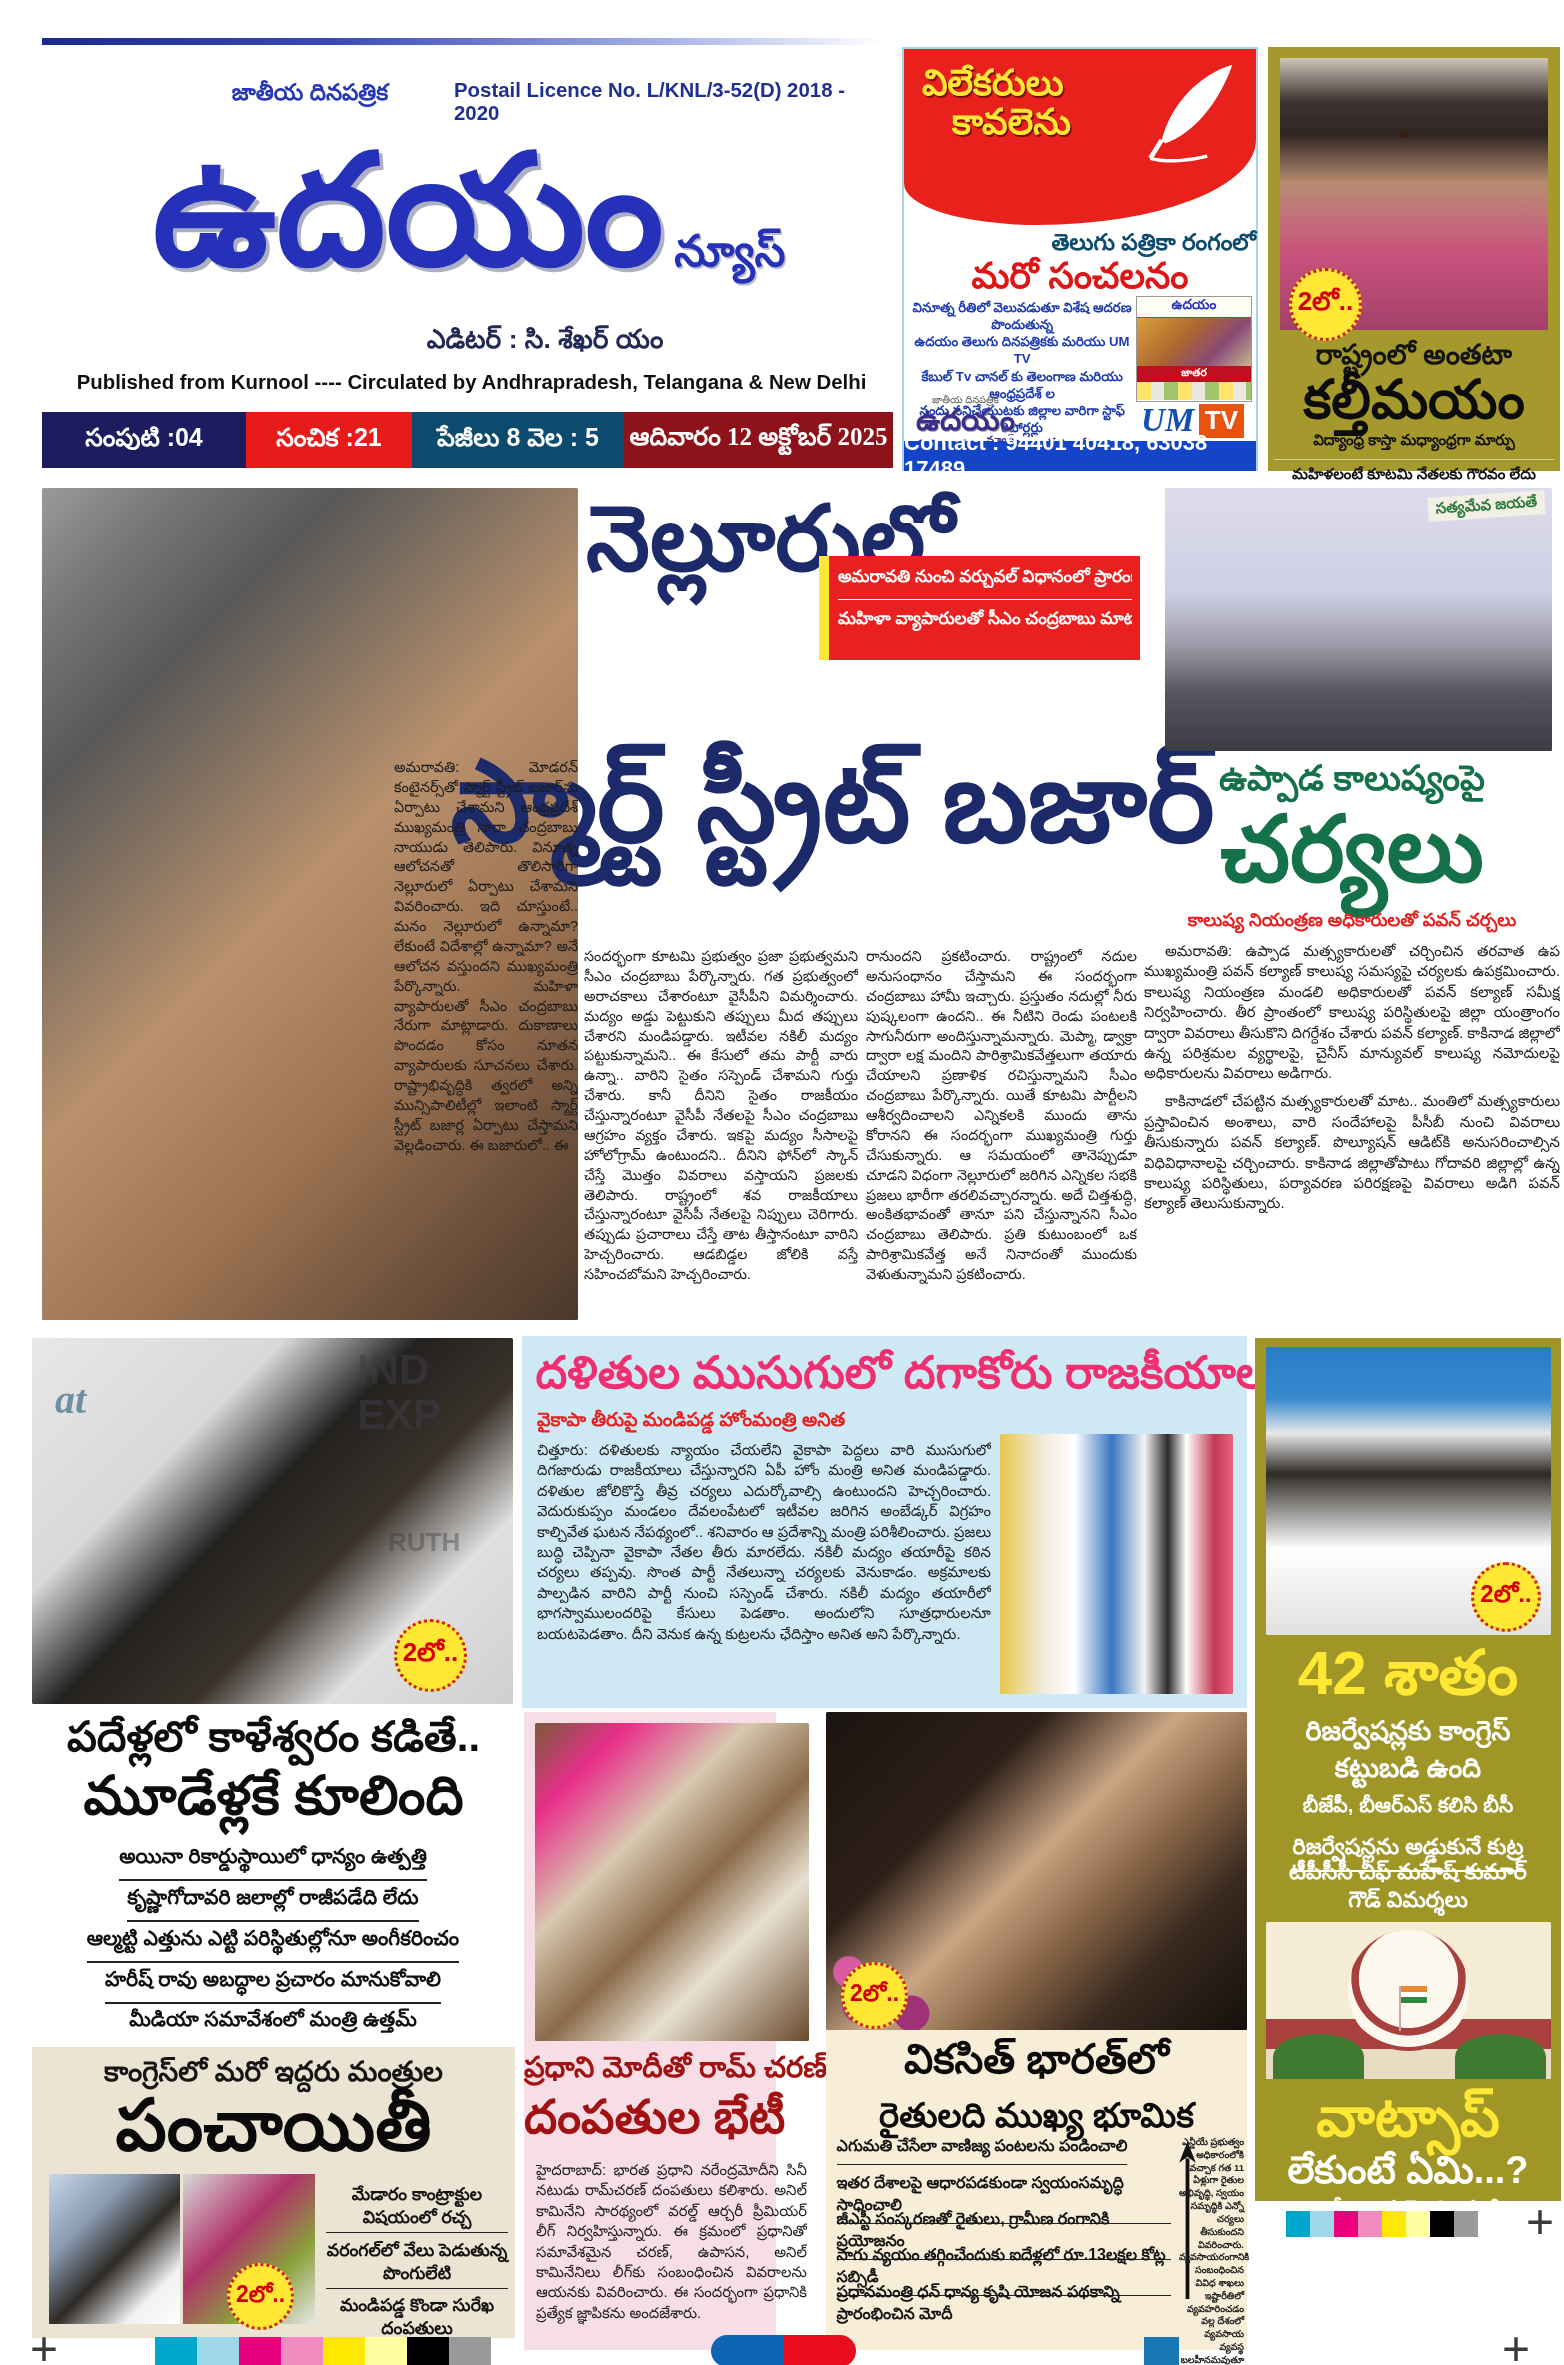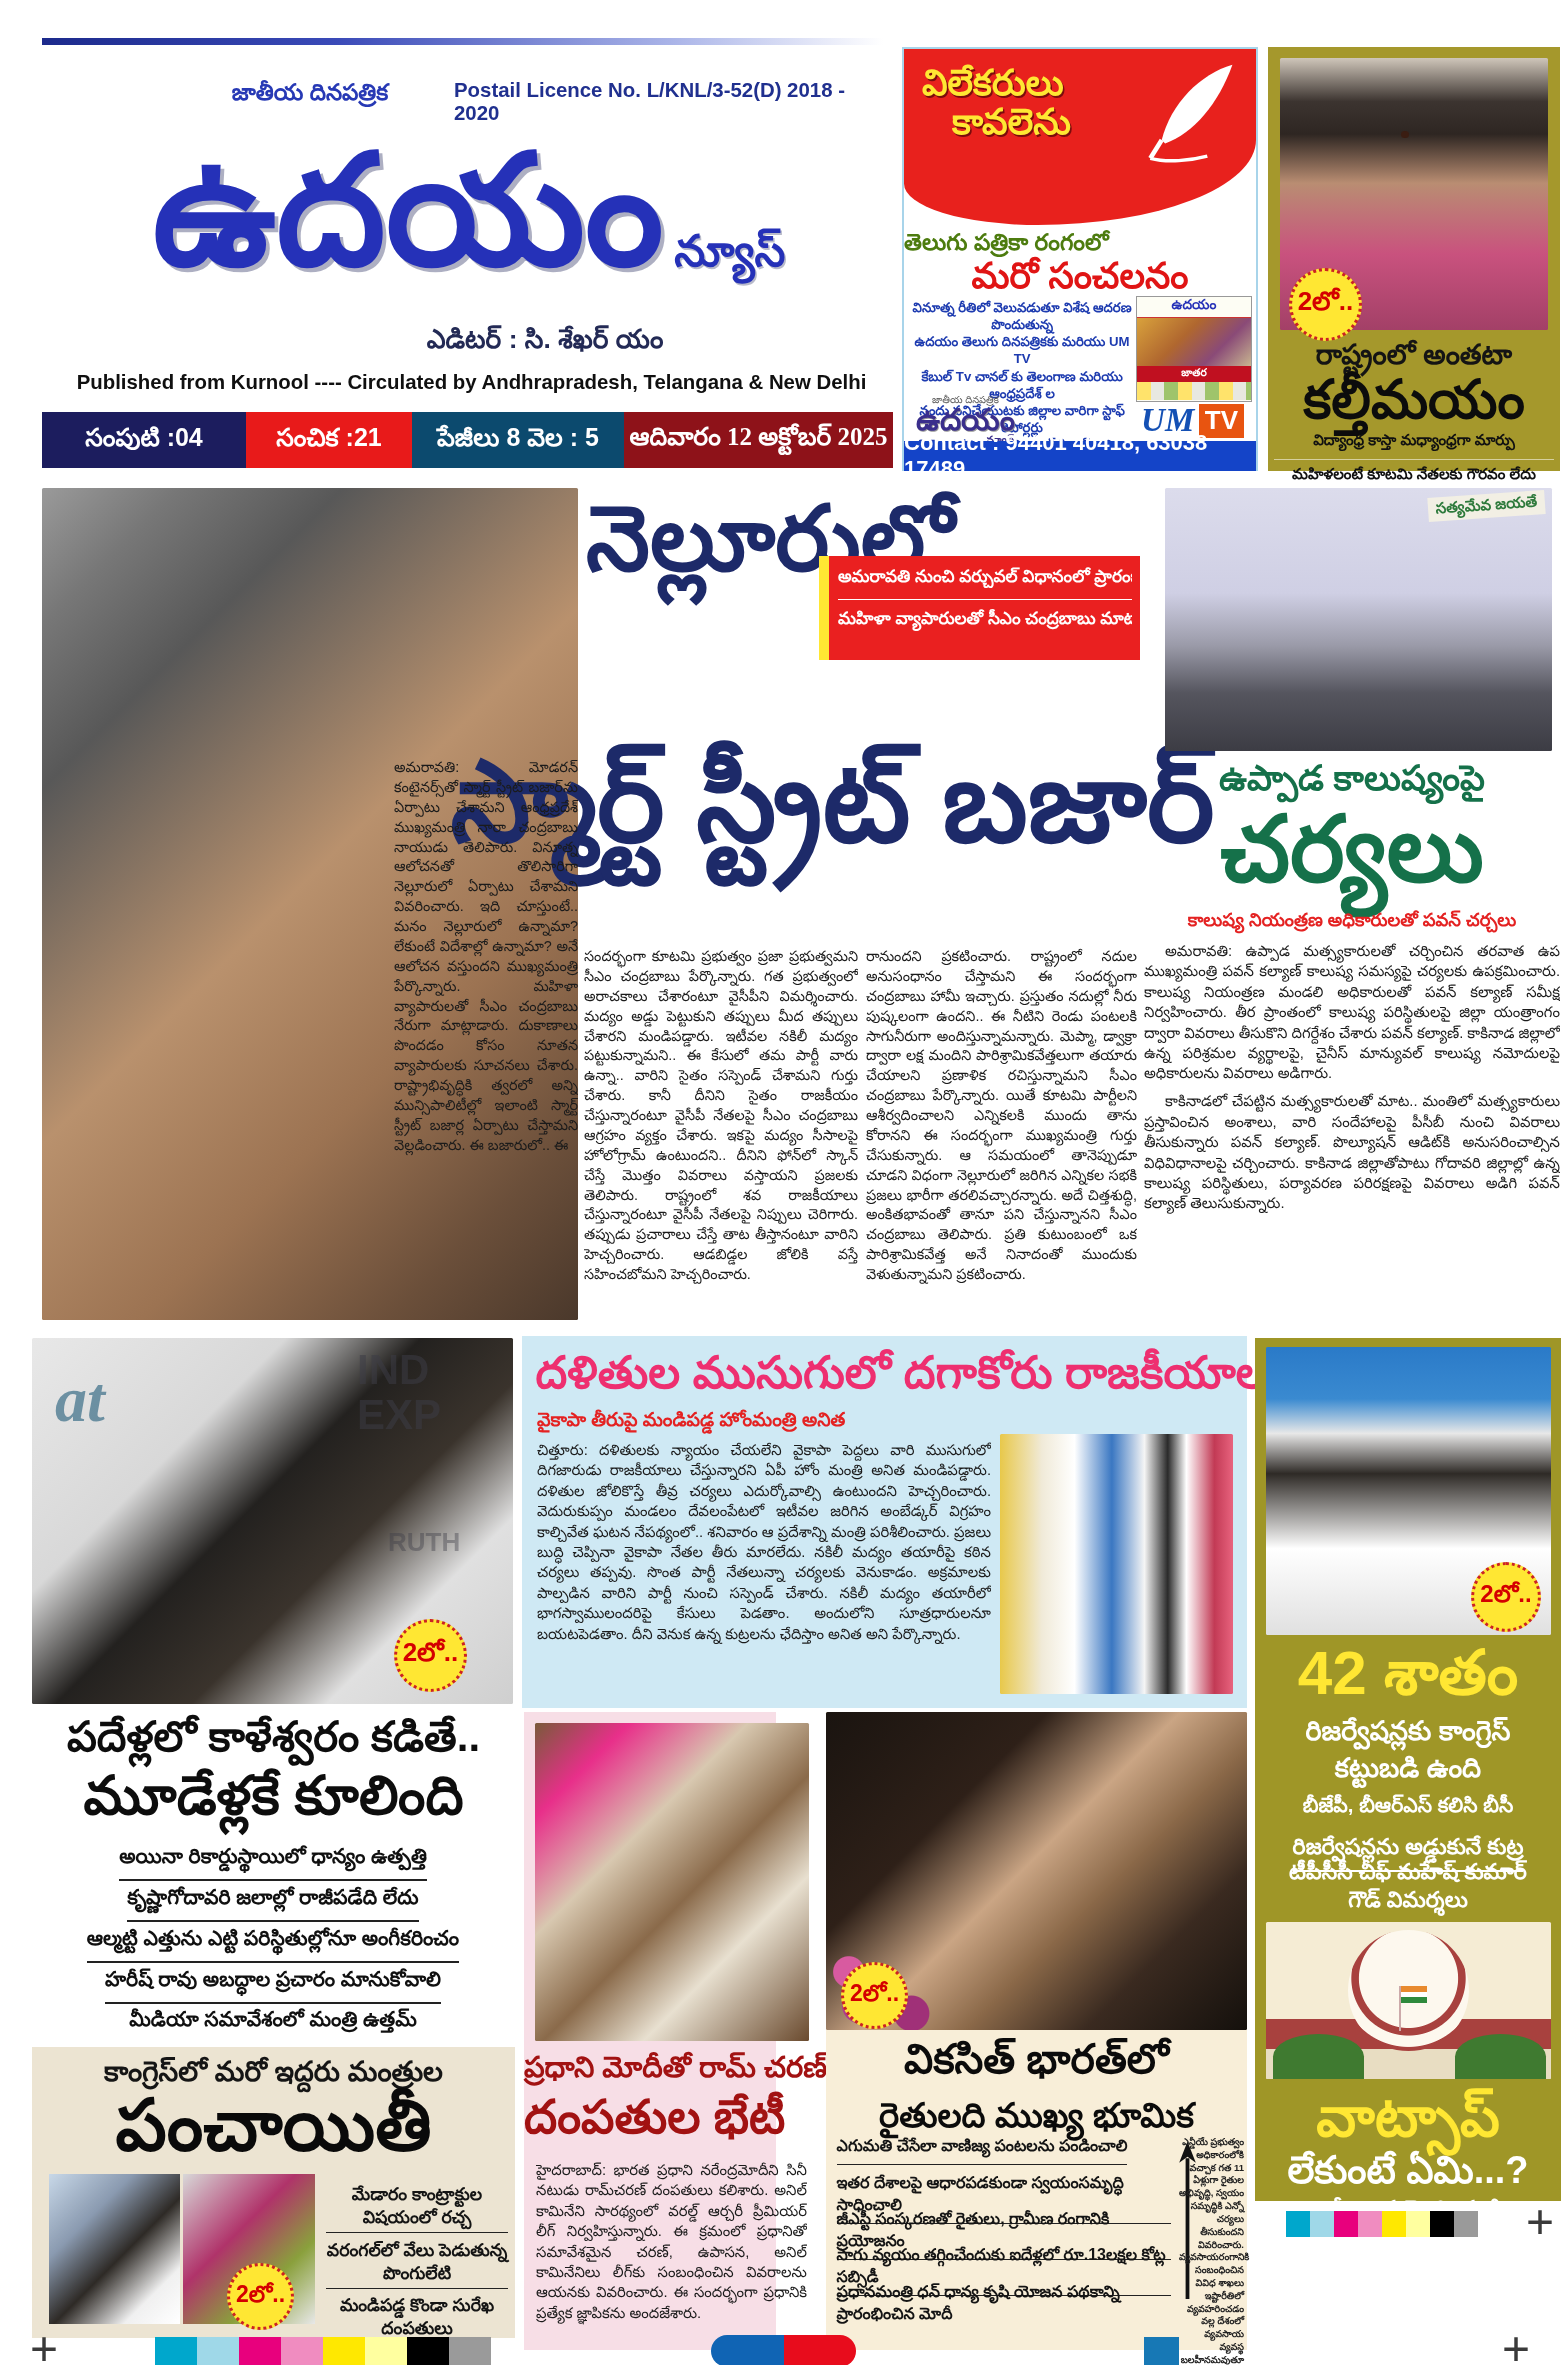--- a/index.html
+++ b/index.html
@@ -31,21 +31,21 @@
   #seg-date{flex:1;background:#8e1219;font-family:"Liberation Serif",serif;font-size:30px;}
 
   
   #recruit{left:902px;top:47px;width:356px;height:424px;background:#fff;border:2.3px solid #a8d4ea;box-sizing:border-box;}
   #ad-red{position:absolute;left:0;top:0;width:100%;height:176px;background:#e8211d;
           border-bottom-left-radius:55% 34%;border-bottom-right-radius:90% 70%;}
   #ad-title{position:absolute;left:18px;top:13.6px;line-height:1.1;font-size:36px;font-weight:900;color:#ffe733;
             text-shadow:1.5px 1.5px 0 #7a0c0c;}
   #ad-title .l2{margin-left:30px;display:block;}
   #ad-quill{position:absolute;right:10.6px;top:9px;width:121px;height:114px;}
-  #ad-line1{position:absolute;left:0;top:180px;width:100%;text-align:left;font-size:23px;font-weight:bold;color:#4d7c0f;}
+  #ad-line1{position:absolute;left:0;top:180px;width:100%;text-align:right;font-size:23px;font-weight:bold;color:#0c4a6e;}
   #ad-line2{position:absolute;left:0;top:206px;width:100%;text-align:center;font-size:36px;font-weight:900;color:#e01515;}
   #ad-body{position:absolute;left:7.6px;top:250px;width:221px;height:98px;font-size:13.2px;font-weight:bold;
            color:#1d3bb0;line-height:1.3;text-align:center;}
   #ad-thumb{position:absolute;left:232px;top:247px;width:114px;height:104px;background:#fdfdf4;border:0.8px solid #999;}
   #ad-thumb .t-mast{height:19.7px;display:flex;align-items:center;justify-content:center;
                     font-size:13.6px;font-weight:900;color:#2531b8;border-bottom:1.5px solid #cc3333;}
   #ad-thumb .t-img{height:48px;background:linear-gradient(135deg,#d9a23c 0%,#b0672f 40%,#8a4a77 70%,#c8b590 100%);}
   #ad-thumb .t-band{height:16.6px;background:#c01020;color:#fff;font-size:10.6px;font-weight:bold;
                     display:flex;align-items:center;justify-content:center;}
   #ad-thumb .t-rows{height:18px;background:repeating-linear-gradient(90deg,#ffe36b 0 13.6px,#e8e8e0 13.6px 27px,#9fc46b 27px 41px);}
@@ -98,21 +98,21 @@
   #pawan-kicker{left:1144px;top:758px;width:416px;font-size:35px;font-weight:900;color:#15714a;}
   #pawan-head{left:1144px;top:801px;width:416px;font-size:92px;font-weight:900;color:#15714a;line-height:1.05;}
   #pawan-sub{left:1144px;top:910px;width:416px;font-size:18px;font-weight:bold;color:#e42222;}
   #pawan-body{left:1144px;top:941px;width:416px;height:387px;font-size:14.8px;}
   #pawan-body p{margin:0 0 7.6px 0;text-indent:21px;}
 
   
   #uttam-photo{left:32px;top:1338px;width:481px;height:366px;
       background:linear-gradient(135deg,#e8e8e8 0%,#d8d8d8 30%,#23211f 46%,#3a332c 62%,#e0e0e0 78%,#cfcfcf 100%);}
   .backdrop-frag{position:absolute;font-weight:900;color:rgba(60,60,70,.55);}
-  #bf-at{left:23px;top:25px;font-size:64px;color:rgba(30,90,120,.6);font-style:italic;font-family:"Liberation Serif",serif;}
+  #bf-at{left:23px;top:38px;font-size:40px;color:rgba(30,90,120,.6);font-style:italic;font-family:"Liberation Serif",serif;}
   #bf-ind{left:325px;top:7.6px;font-size:42px;}
   #bf-exp{left:325px;top:53px;font-size:42px;}
   #bf-ruth{left:356px;top:189px;font-size:26px;color:rgba(60,60,70,.4);}
   #uttam-badge{left:394px;top:1619px;}
   #dalit{left:522px;top:1336px;width:725px;height:372px;background:#cfe9f4;}
   #dalit-head{position:absolute;left:13.6px;top:10.6px;width:698px;font-size:45px;font-weight:900;color:#ee2f70;white-space:nowrap;}
   #dalit-sub{position:absolute;left:15px;top:73px;font-size:19px;font-weight:bold;color:#e42222;}
   #dalit-body{position:absolute;left:15px;top:104px;width:454px;height:254px;font-size:14.8px;}
   #dalit-photo{left:478px;top:98px;width:233px;height:260px;
       background:linear-gradient(90deg,#e8c84a 0%,#f0ead8 18%,#ffffff 32%,#3a77c2 48%,#f5f5f5 62%,#2a2a2a 72%,#ffffff 80%,#c23a55 92%,#e8637e 100%);}

